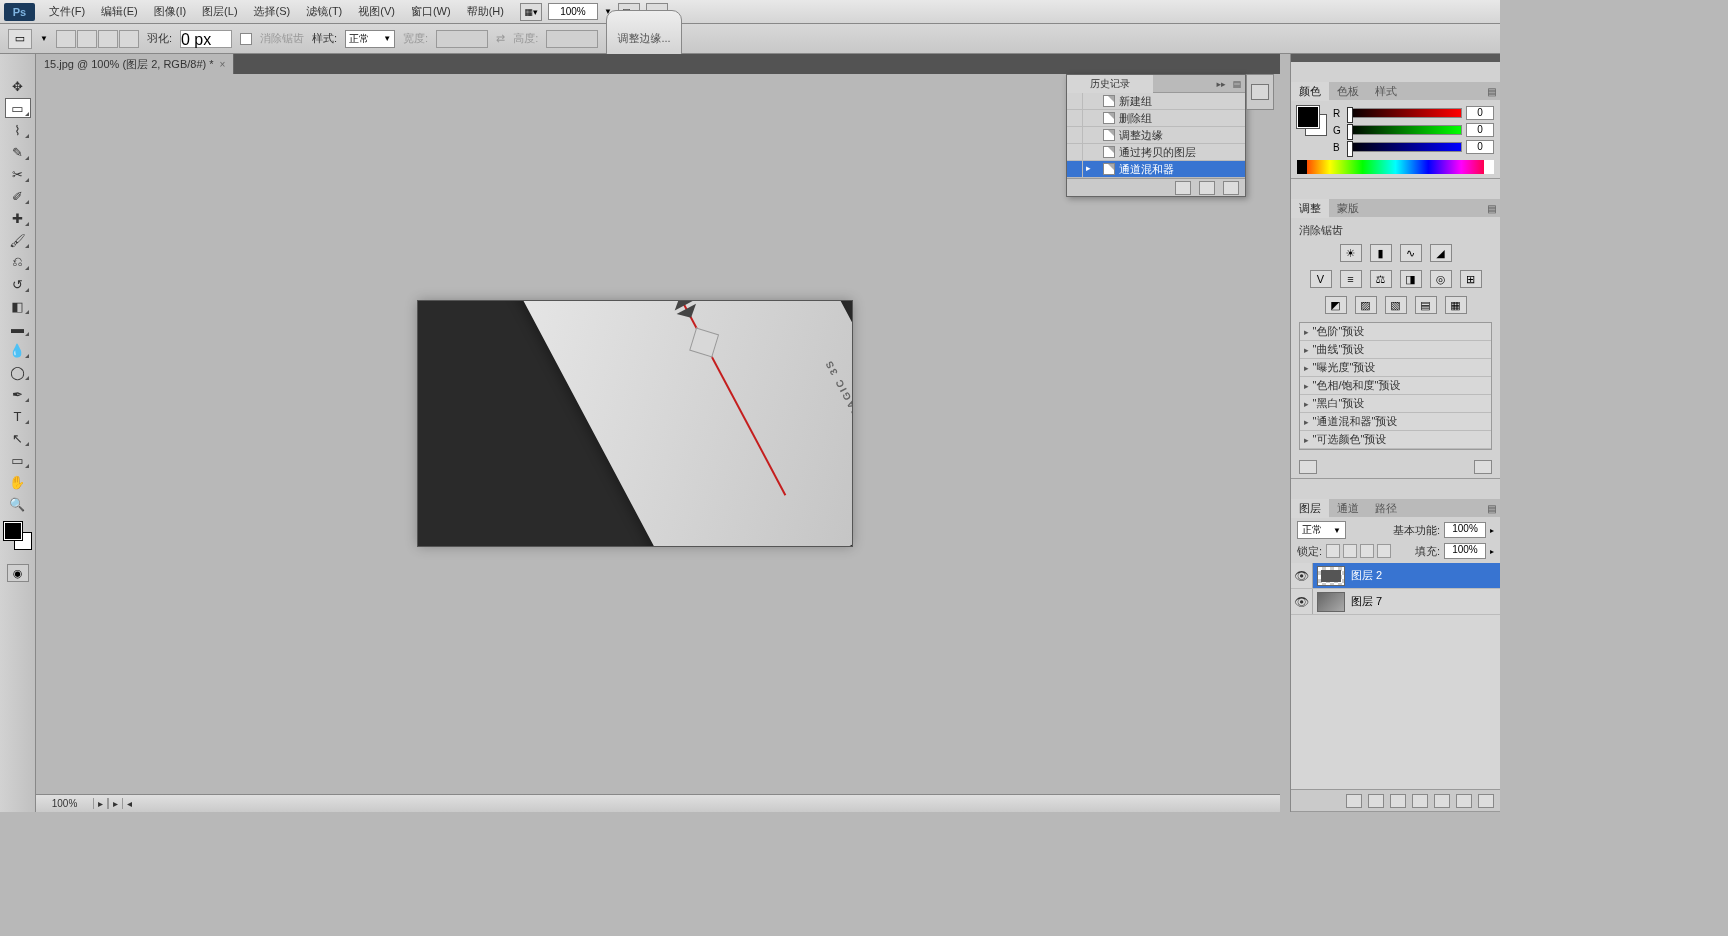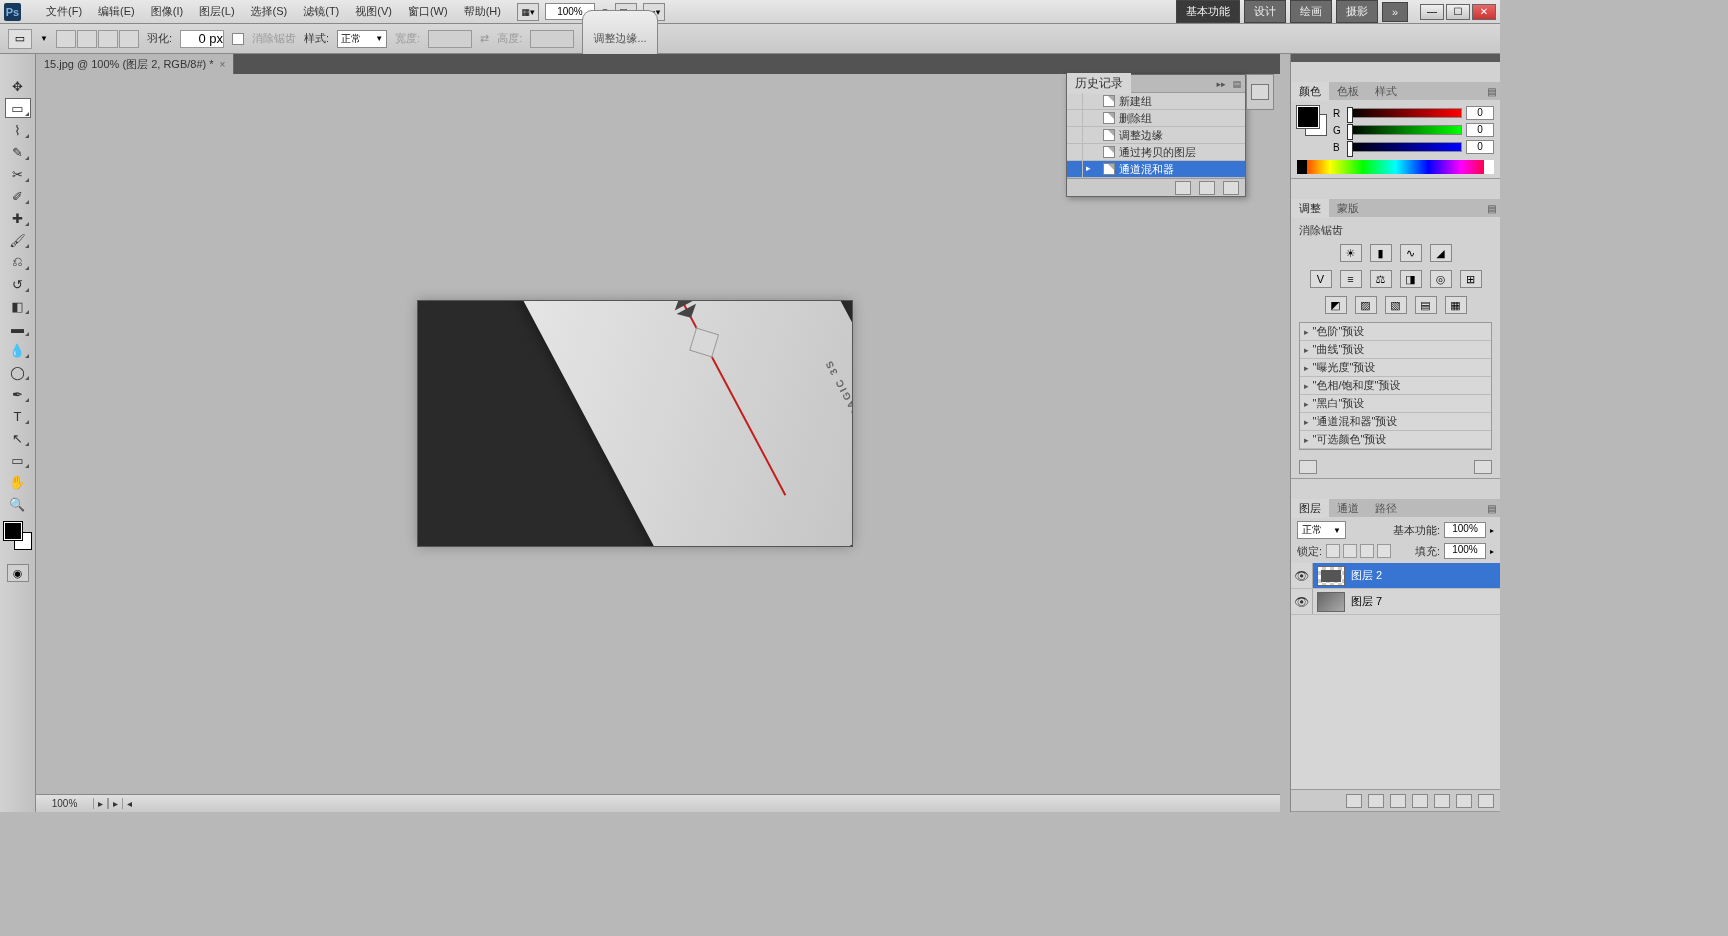--- a/index.html
+++ b/index.html
@@ -1,38 +1,38 @@
 <!DOCTYPE html>
 <html><head>
 <meta charset="utf-8">
 <style>
 * { margin:0; padding:0; box-sizing:border-box; font-family:"Microsoft YaHei",Arial,sans-serif; user-select:none; }
 body { width:1500px; height:812px; background:#b8b8b8; overflow:hidden; font-size:11px; position:relative; }
 
 
 .menubar { height:24px; background:linear-gradient(#e8e8e8,#d5d5d5); border-bottom:1px solid #888; display:flex; align-items:center; padding:0 4px; gap:0; }
-.ps-logo { width:17px; height:18px; background:#1a3a5c; color:#7fb4e0; font-weight:bold; font-size:11px; display:flex; align-items:center; justify-content:center; border-radius:2px; margin-right:17px; }
+.ps-logo { width:31px; height:18px; background:#1a3a5c; color:#7fb4e0; font-weight:bold; font-size:11px; display:flex; align-items:center; justify-content:center; border-radius:2px; margin-right:6px; }
 .menu-item { padding:3px 8px; color:#333; cursor:default; }
 .menu-extra { display:flex; align-items:center; gap:6px; margin-left:8px; }
 .menu-extra .ico-box { width:22px; height:18px; border:1px solid #888; background:#ddd; display:flex; align-items:center; justify-content:center; font-size:9px; }
 .zoom-box { width:50px; height:17px; border:1px solid #888; background:#fff; font-size:10px; text-align:center; line-height:15px; }
 .menu-right { margin-left:auto; display:flex; align-items:center; gap:4px; }
 .workspace-btn { padding:3px 9px; background:#6a6a6a; color:#eee; border:1px solid #444; font-size:11px; }
 .workspace-btn.active { background:#3a3a3a; }
 .win-ctrl { display:flex; margin-left:6px; }
 .win-btn { width:24px; height:16px; border:1px solid #666; background:linear-gradient(#f0f0f0,#c8c8c8); margin-left:2px; display:flex; align-items:center; justify-content:center; font-size:10px; }
 .win-btn.close { background:linear-gradient(#e86868,#c33); color:#fff; }
 
 
 .optionsbar { height:30px; background:linear-gradient(#d8d8d8,#c8c8c8); border-bottom:1px solid #888; display:flex; align-items:center; padding:0 8px; gap:8px; font-size:11px; }
 .opt-tool-icon { width:24px; height:20px; border:1px solid #999; background:#e0e0e0; display:inline-flex; align-items:center; justify-content:center; }
 .opt-group-icons { display:flex; gap:1px; }
 .opt-group-icons .mini { width:20px; height:18px; border:1px solid #999; background:#d8d8d8; }
 .opt-label { color:#333; }
-.opt-input { width:44px; height:18px; border:1px solid #999; background:#fff; text-align:right; font-size:13px; }
+.opt-input { width:52px; height:18px; border:1px solid #999; background:#fff; text-align:left; font-size:16px; }
 .opt-input.disabled { background:#d0d0d0; color:#888; }
 .opt-check { width:12px; height:12px; border:1px solid #888; background:#fff; display:inline-block; }
 .opt-select { width:50px; height:18px; border:1px solid #888; background:#fff; font-size:10px; padding:0 3px; display:flex; align-items:center; justify-content:space-between; }
 .opt-btn { padding:20px 10px; border:1px solid #888; background:linear-gradient(#eee,#ccc); border-radius:10px; color:#555; }
 .disabled-text { color:#999; }
 
 
 .doctab-area { position:absolute; top:54px; left:36px; right:220px; height:20px; background:#535353; }
 .doctab { display:inline-flex; align-items:center; height:20px; background:#b8b8b8; padding:0 8px; font-size:11px; color:#333; border-right:1px solid #666; gap:6px; }
 .doctab .x { color:#666; font-size:10px; }
@@ -64,21 +64,21 @@
 .status-zoom { width:58px; border-right:1px solid #999; text-align:center; }
 .status-arrow { width:14px; text-align:center; border-right:1px solid #999; }
 .status-info { padding:0 10px; flex:1; }
 .status-scroll { width:14px; border-left:1px solid #999; text-align:center; }
 .right-dock { position:absolute; top:54px; right:0; width:210px; bottom:0; background:#d2d2d2; border-left:1px solid #888; display:flex; flex-direction:column; }
 .right-dock .pull { height:8px; background:#5a5a5a; }
 
 
 .history-panel { position:absolute; top:74px; left:1066px; width:180px; background:#d2d2d2; border:1px solid #666; box-shadow:2px 2px 6px rgba(0,0,0,.3); }
 .panel-tabrow { height:18px; background:#bababa; display:flex; align-items:center; border-bottom:1px solid #999; }
-.panel-tab { padding:2px 8px; font-size:12px; color:#333; background:#d6d6d6;text-align:right; }
+.panel-tab { padding:2px 23px; font-size:10px; color:#333; background:#d6d6d6;text-align:right; }
 .panel-tabrow .spacer { flex:1; }
 .panel-tabrow .ic { width:16px; font-size:9px; color:#555; text-align:center; }
 .history-list { max-height:110px; overflow:hidden; position:relative; }
 .history-item { display:flex; align-items:center; height:17px; border-bottom:1px solid #bbb; font-size:11px; color:#333; }
 .history-item .vis { width:16px; border-right:1px solid #bbb; height:100%; }
 .history-item .arr { width:16px; height:100%; }
 .history-item .doc-ic { margin:0 4px; width:12px; height:12px; border:1px solid #888; background:#fff; position:relative; }
 .history-item .doc-ic::after { content:''; position:absolute; top:0; right:0; border:3px solid transparent; border-top-color:#aaa; border-right-color:#aaa; }
 .history-item.sel { background:#3874d1; color:#fff; }
 .history-item.sel .arr::before { content:'▸'; color:#fff; font-size:9px; padding-left:3px; }
@@ -158,32 +158,20 @@
   <div class="menu-item">滤镜(T)</div>
   <div class="menu-item">视图(V)</div>
   <div class="menu-item">窗口(W)</div>
   <div class="menu-item">帮助(H)</div>
   <div class="menu-extra">
     <div class="ico-box">▦▾</div>
     <div class="zoom-box">100%</div>
     <span style="font-size:8px;">▼</span>
     <div class="ico-box">▤▾</div>
     <div class="ico-box">▭▾</div>
-  </div>
-  <div class="menu-right">
-    <div class="workspace-btn active">基本功能</div>
-    <div class="workspace-btn">设计</div>
-    <div class="workspace-btn">绘画</div>
-    <div class="workspace-btn">摄影</div>
-    <div class="workspace-btn">»</div>
-    <div class="win-ctrl">
-      <div class="win-btn">—</div>
-      <div class="win-btn">☐</div>
-      <div class="win-btn close">✕</div>
-    </div>
   </div>
 </div>
 
 <div class="optionsbar">
   <div class="opt-tool-icon">▭</div>
   <span style="font-size:8px;">▼</span>
   <div class="opt-group-icons">
     <div class="mini"></div>
     <div class="mini"></div>
     <div class="mini"></div>

